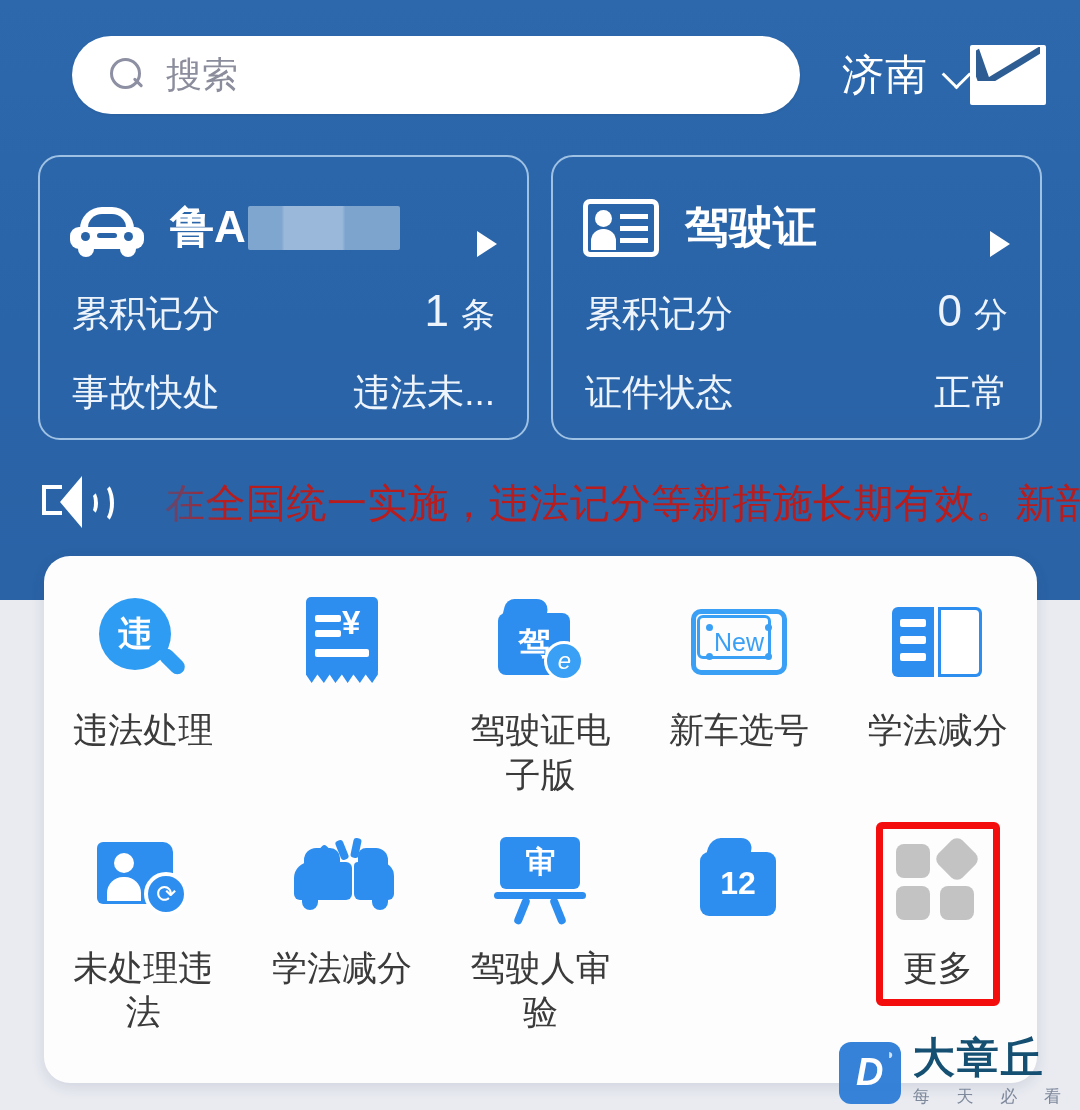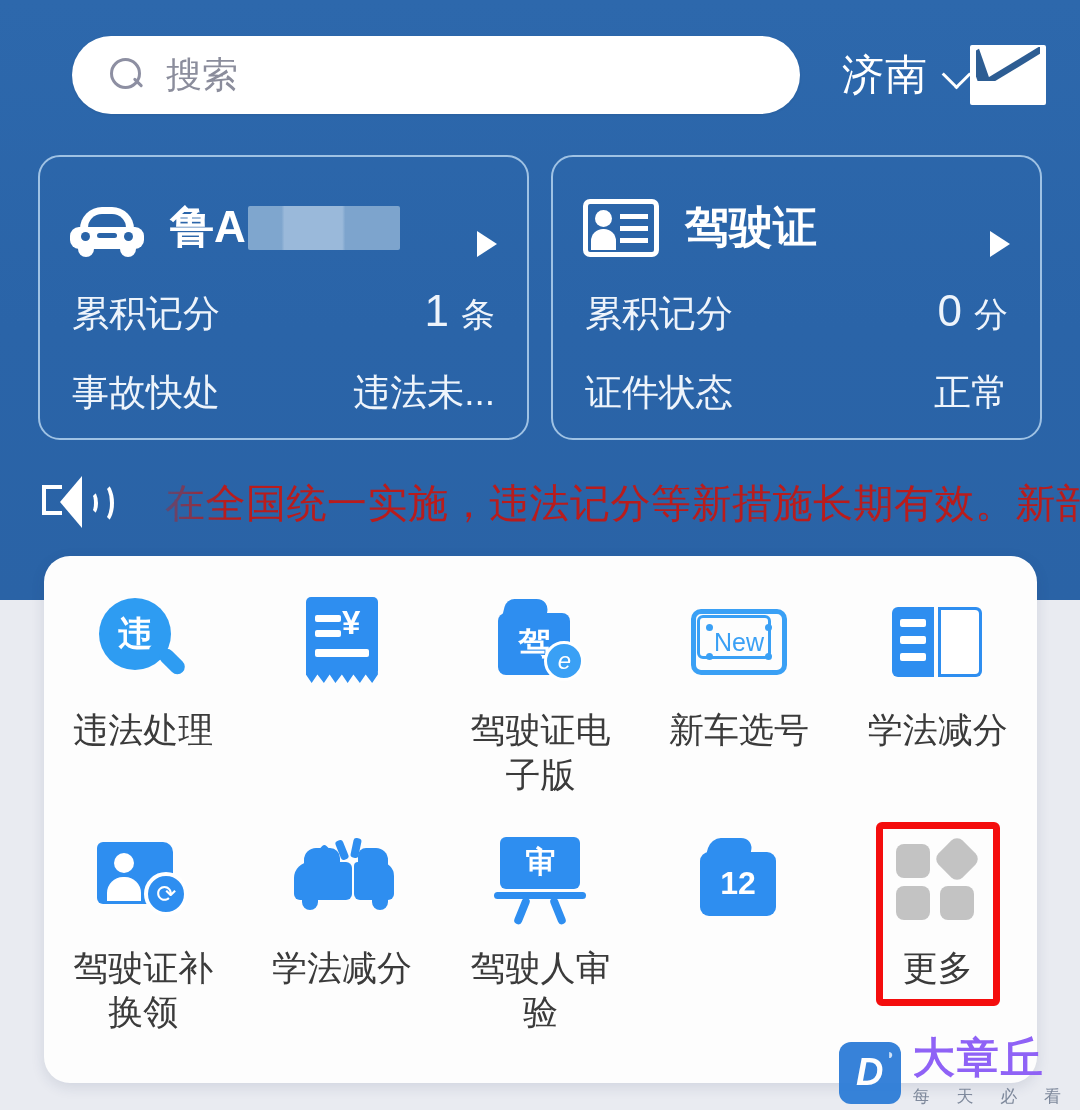--- a/index.html
+++ b/index.html
@@ -623,21 +623,21 @@
     position:absolute; left:0; top:0; right:0; bottom:0;
     display:flex; align-items:center; justify-content:center;
     color:#ffffff; font-size:38px; font-weight:bold; font-style: italic;
   }
   #watermark .logo .wifi {
     position:absolute; right:6px; top:4px;
     color:#cfe2f7; font-size:14px;
   }
   #watermark .wm-text { display:flex; flex-direction:column; }
   #watermark .wm-main {
-    color:#8b5cf6; font-size:42px; font-weight:bold; line-height:1; letter-spacing:2px;
+    color:#0c4a6e; font-size:42px; font-weight:bold; line-height:1; letter-spacing:2px;
   }
   #watermark .wm-sub {
     color:#7b8699; font-size:17px; letter-spacing:11px; margin-top:6px; text-align:right;
   }
 </style>
 </head>
 <body>
 
 <div id="hero"></div>
 
@@ -799,21 +799,21 @@
 
     <div class="grid-cell">
       <span class="cell-icon">
         <span class="ic ic-buhuan">
           <span class="cardb"></span>
             <span class="head"></span>
             <span class="torso"></span>
           <span class="refresh">⟳</span>
         </span>
       </span>
-      <span class="cell-label">驾驶证补换领</span>
+      <span class="cell-label">未处理违法</span>
     </div>
 
     <div class="grid-cell">
       <span class="cell-icon">
         <span class="ic ic-shigu">
           <span class="sp3"></span>
             <span class="sp1"></span>
             <span class="sp2"></span>
           <span class="cl"></span>
             <span class="cr"></span>

